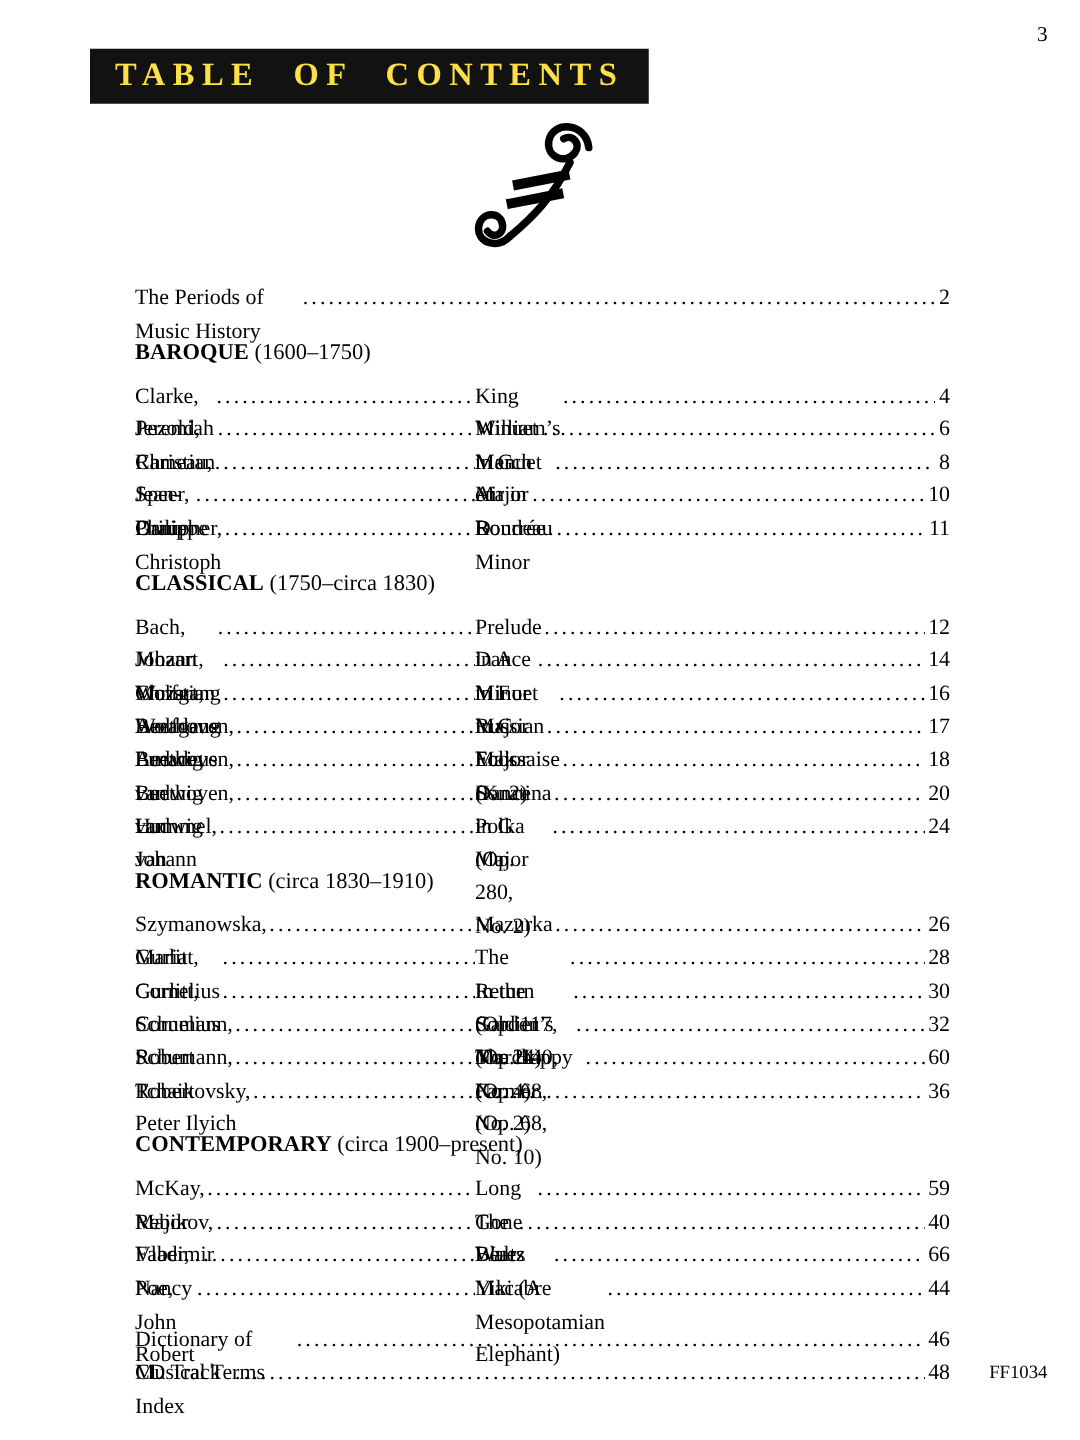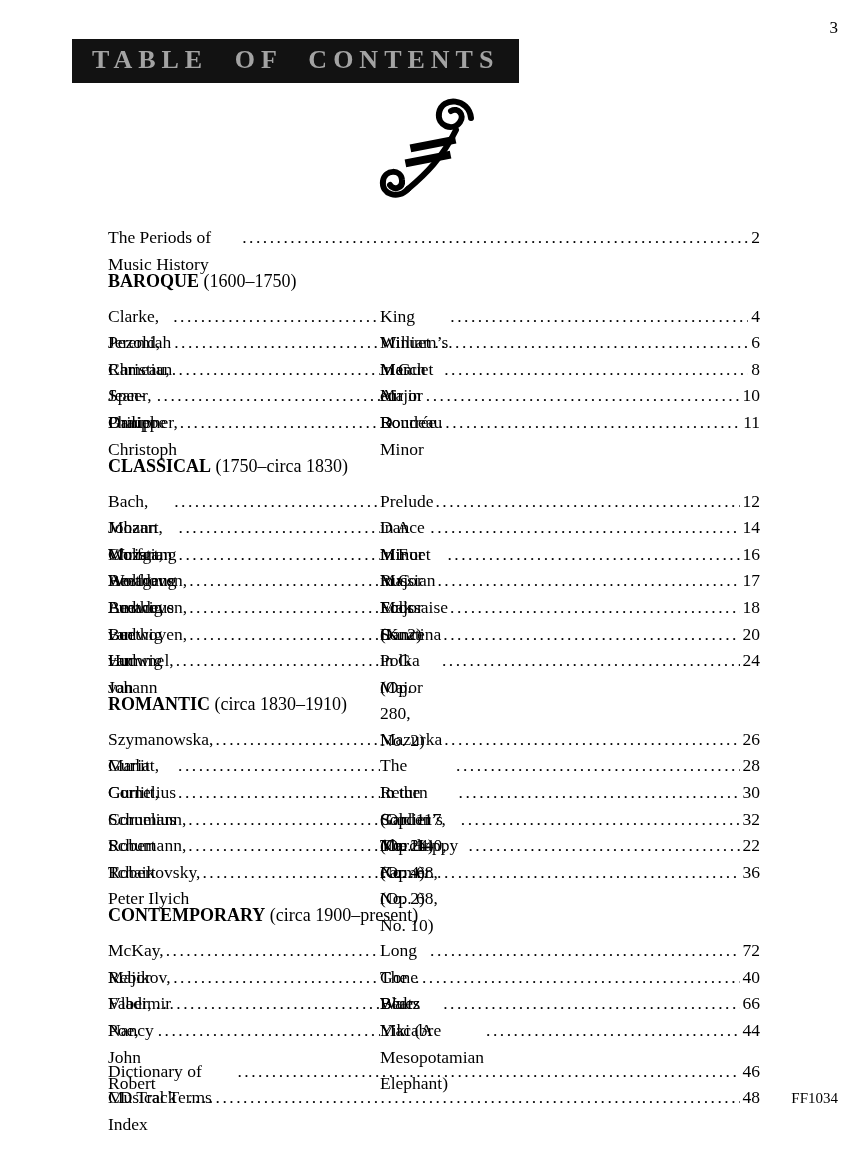--- a/index.html
+++ b/index.html
@@ -4,21 +4,21 @@
 <style>
   html,body{margin:0;padding:0;}
   body{
     width:864px;height:1152px;position:relative;background:#ffffff;color:#000;
     font-family:"Liberation Serif", serif;
   }
   .page-number-top{
     position:absolute;top:18px;right:26px;font-size:17px;
   }
   .banner{
-    position:absolute;left:72px;top:39px;background:#121212;color:#a3a3a3;
+    position:absolute;left:72px;top:39px;background:#121212;color:#fde047;
     padding:6px 20px 8px 20px;font-size:26px;font-weight:bold;
     letter-spacing:6px;word-spacing:14px;white-space:nowrap;
   }
   .ornament{
     position:absolute;top:88px;left:368px;
   }
   .contents{
     position:absolute;left:108px;top:224px;width:652px;font-size:17.5px;
   }
   .row{
@@ -270,21 +270,21 @@
       </span>
     </div>
   <div class="row">
       <span class="cell composer-cell">
         <span>Schumann, Robert</span>
         <span class="leader"></span>
       </span>
       <span class="cell title-cell">
         <span>The Happy Farmer (Op. 68, No. 10)</span>
         <span class="leader"></span>
-        <span class="pg">22</span>
+        <span class="pg">60</span>
       </span>
     </div>
   <div class="row">
       <span class="cell composer-cell">
         <span>Tchaikovsky, Peter Ilyich</span>
         <span class="leader"></span>
       </span>
       <span class="cell title-cell">
         <span class="leader"></span>
         <span class="pg">36</span>
@@ -296,21 +296,21 @@
     <span class="section-era">(circa 1900–present)</span>
   </div>
   <div class="row">
       <span class="cell composer-cell">
         <span>McKay, Major</span>
         <span class="leader"></span>
       </span>
       <span class="cell title-cell">
         <span>Long Gone Blues</span>
         <span class="leader"></span>
-        <span class="pg">72</span>
+        <span class="pg">59</span>
       </span>
     </div>
   <div class="row">
       <span class="cell composer-cell">
         <span>Rebikov, Vladimir</span>
         <span class="leader"></span>
       </span>
       <span class="cell title-cell">
         <span>The Bear</span>
         <span class="leader"></span>

